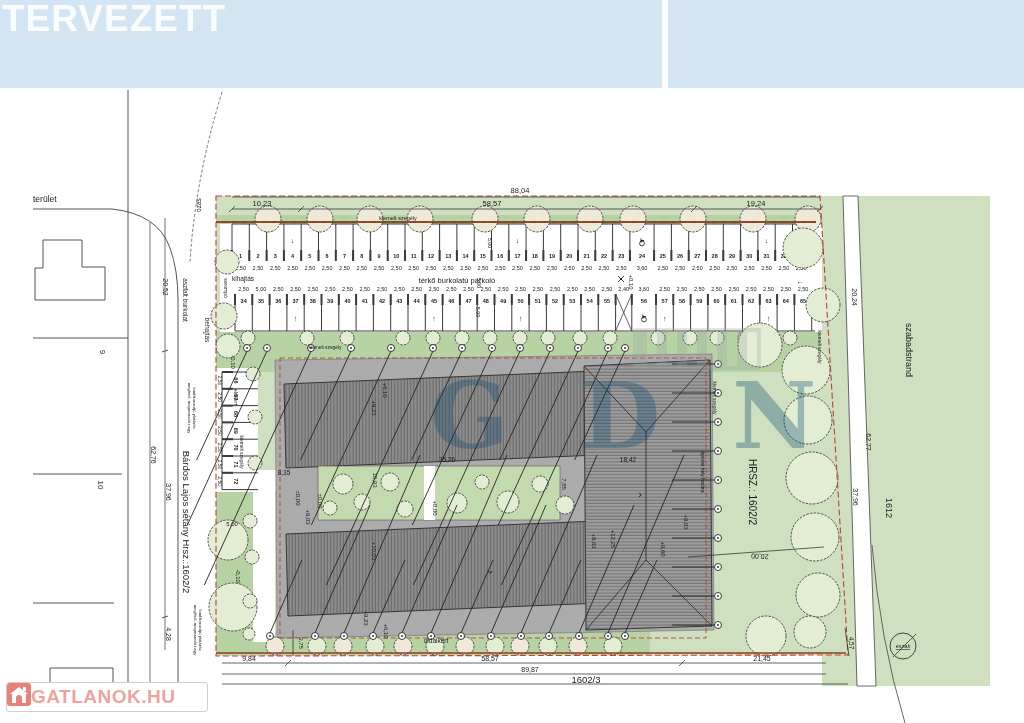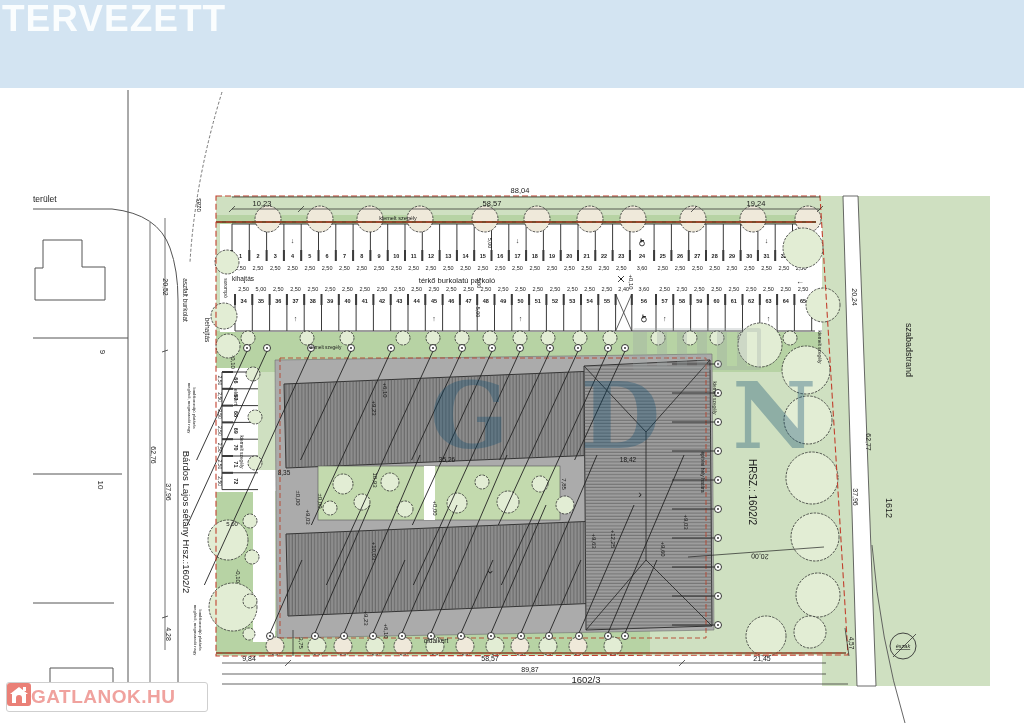--- a/index.html
+++ b/index.html
@@ -1,18 +1,18 @@
 <!DOCTYPE html>
 <html><head>
 <meta charset="utf-8">
 <style>
   html,body{margin:0;padding:0;width:1024px;height:723px;background:#fff;overflow:hidden;
     font-family:"Liberation Sans",sans-serif;}
   #stage{position:relative;width:1024px;height:723px;background:#fff;}
-  .hdr{position:absolute;top:0;height:88px;background:#d3e4f2;padding-left:8px;}
+  .hdr{position:absolute;top:0;height:88px;background:#d3e4f2;}
   #hdr1{left:0;width:662px;}
   #hdr2{left:668px;width:356px;}
   #title{position:absolute;left:2px;top:-4px;color:#fafdfe;font-weight:bold;
     font-size:37px;line-height:45px;letter-spacing:1px;}
   svg{position:absolute;left:0;top:0;}
   svg text{font-family:"Liberation Sans",sans-serif;fill:#1a1a1a;}
   #logo{position:absolute;left:6px;top:682px;width:202px;height:30px;background:#fff;
     border:1px solid #cfcfcf;border-radius:3px;display:flex;align-items:center;gap:5px;
     padding:0 4px;box-sizing:border-box;}
   #logo .brand{color:#f0a29e;font-weight:bold;font-size:19px;letter-spacing:.5px;white-space:nowrap;}

